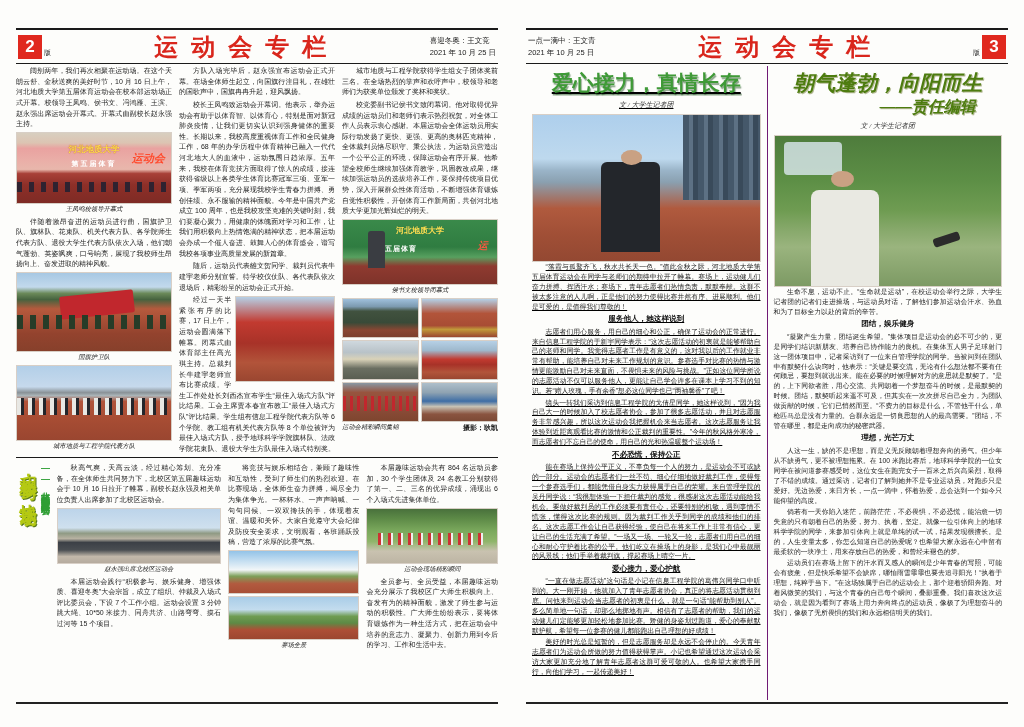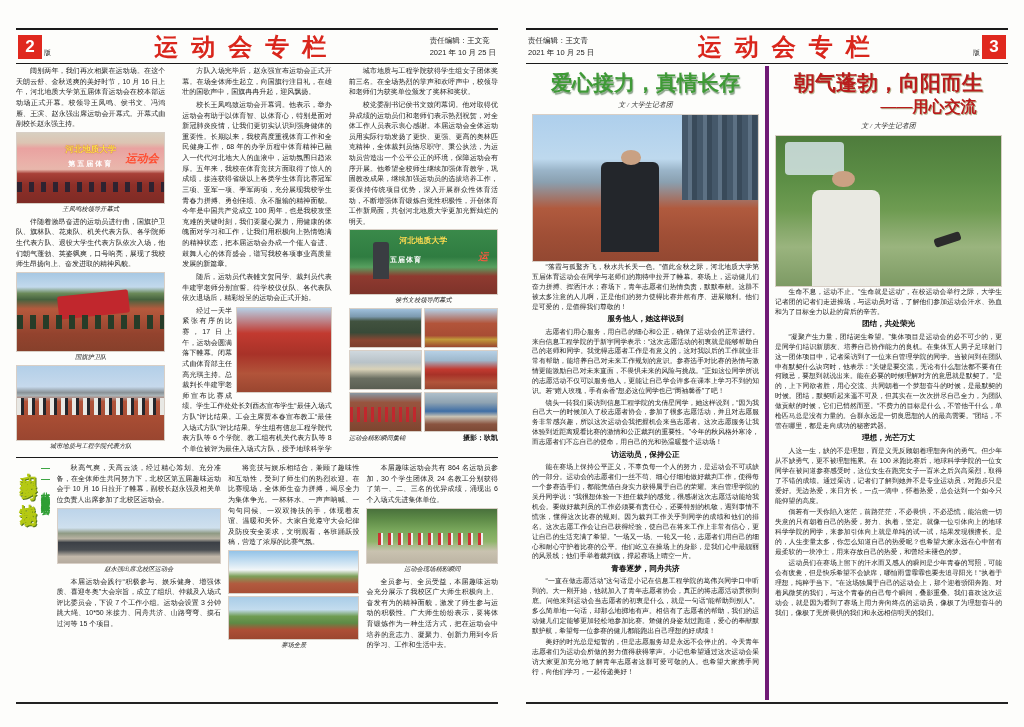--- a/index.html
+++ b/index.html
@@ -11,21 +11,21 @@
   
   .ph{display:flex;align-items:center;justify-content:space-between;border-top:2px solid #1a1a1a;border-bottom:1px solid #1a1a1a;height:36px;box-sizing:border-box;padding:2px 2px;}
   .pnumwrap{display:flex;align-items:flex-end;gap:2px;}
   .pnum{width:24px;height:24px;background:#e0281e;color:#fff;font-weight:bold;font-size:17px;display:flex;align-items:center;justify-content:center;}
   .ban{font-size:7px;color:#222;margin-bottom:1px;}
   .ctitle{flex:1;text-align:center;color:#d9261c;font-size:24px;font-weight:bold;letter-spacing:13px;text-indent:13px;white-space:nowrap;}
   .ed{font-size:7.5px;color:#222;line-height:1.5;white-space:nowrap;}
   
   .hl2{text-align:center;font-size:24px;font-weight:900;color:#17a23a;text-shadow:1px 1.5px 0 rgba(18,92,32,.55);padding:3px 0 2px;letter-spacing:1px;white-space:nowrap;}
   
-  .cols{display:flex;gap:17px;height:386px;overflow:hidden;margin-top:2px;}
+  .cols{display:flex;gap:7px;height:386px;overflow:hidden;margin-top:2px;}
   .c{flex:1;overflow:hidden;min-width:0;}
   .p{font-size:7px;line-height:1.52;text-align:justify;text-indent:2em;color:#1d1d1d;margin:0 0 2px;}
   .pbox{position:relative;width:100%;overflow:hidden;border:1px solid #d8cfc6;box-sizing:border-box;}
   .h66{height:66px;}.h72{height:72px;}.h76{height:76px;}.h80{height:80px;}.h86{height:86px;}
   .cap{font-size:6.3px;font-style:italic;font-family:"Liberation Serif",serif;text-align:center;color:#222;margin:1px 0 3px;}
   
   .bg-open{background:linear-gradient(180deg,#d8cfc0 0%,#dcc4b2 14%,#e9a2a0 22%,#eaafa8 40%,#e8b7ac 52%,#a84038 58%,#8e2f28 74%,#7e2b25 100%);}
   .bg-guard{background:linear-gradient(180deg,#a7c8e3 0%,#c2d9ec 18%,#6b8a5a 26%,#46633f 34%,#b55a3d 46%,#a84f36 60%,#93432e 78%,#87402b 100%);}
   .bg-march{background:linear-gradient(180deg,#b3cfe8 0%,#c6d9ec 28%,#8a9297 36%,#aab4b8 40%,#b2543a 48%,#a84d34 70%,#9a4630 100%);}
   .bg-close{background:linear-gradient(180deg,#3a8a4a 0%,#2f7c41 42%,#57a05f 58%,#8f3a30 72%,#7e332a 100%);}
@@ -64,24 +64,24 @@
   .bcA{flex:1.25;}
   .h44{height:44px;}.h56{height:56px;}
   .bgA{background:linear-gradient(180deg,#bcd4ea 0%,#cfe0ee 35%,#8f9a84 45%,#b8b2a2 55%,#3c4046 62%,#4a4e52 76%,#c2b8aa 88%,#b5ab9e 100%);}
   .bgB1{background:linear-gradient(180deg,#93c3e8 0%,#dcebf5 35%,#f2f6f8 45%,#7da05a 60%,#b25a3f 78%,#a84f36 100%);}
   .bgB2{background:linear-gradient(180deg,#a9cde8 0%,#c3dcee 30%,#6f9c52 46%,#5d8a45 62%,#ad4f36 78%,#9c4730 100%);}
   .bgC{background:linear-gradient(180deg,#49713c 0%,#5d8a47 18%,#7aa85c 40%,#8fb56a 60%,#c9c2b0 78%,#bdb5a4 100%);}
   .bgC:after{content:"";position:absolute;top:45%;left:8%;right:8%;height:22%;background:repeating-linear-gradient(90deg,#c33 0 3px,#eee 3px 5px,rgba(0,0,0,0) 5px 10px);}
   
   .arts{display:flex;height:634px;overflow:hidden;margin-top:2px;}
   .art{flex:1;min-width:0;overflow:hidden;padding:0 6px;}
-  .aL{border-right:4px solid #701a75;}
+  .aL{border-right:1px solid #701a75;text-decoration:underline;}
   .p3hl{text-align:center;font-size:21px;font-weight:900;color:#3f9a37;text-shadow:1px 1.5px 1px rgba(28,78,28,.5);margin-top:3px;white-space:nowrap;}
   .p3hl2{font-size:16px;margin-top:0;text-indent:5em;}
-  .p3hlR{font-family:"Liberation Serif",serif;color:#b91c1c;text-shadow:1px 1px 0 rgba(92,102,24,.45);}
+  .p3hlR{font-family:"Liberation Serif",serif;font-style:italic;color:#4d7c0f;text-shadow:1px 1px 0 rgba(92,102,24,.45);}
   .byline{text-align:center;font-size:7px;font-family:"Liberation Serif",serif;font-style:italic;color:#333;margin:3px 0 4px;}
   .h148{height:148px;}.h152{height:152px;}
   .bg-vol{background:linear-gradient(180deg,#aecfec 0%,#bed9ee 30%,#9ab4c8 38%,#8aa0b0 46%,#b05a3e 64%,#a04f36 82%,#934832 100%);}
   .blds{position:absolute;right:0;top:0;width:34%;height:58%;background:repeating-linear-gradient(90deg,#45586a 0 6px,#5d7184 6px 10px,#394a5a 10px 15px);}
   .pvol{position:absolute;left:30%;bottom:6%;width:26%;height:62%;background:#23262b;border-radius:6px 6px 0 0;}
   .pvolh{position:absolute;left:39%;bottom:66%;width:9%;height:10%;background:#c9a183;border-radius:50%;}
   .bg-ath{background:linear-gradient(180deg,#4e7c3c 0%,#5d8f46 30%,#6f9c52 50%,#86a86a 62%,#9ab47e 74%,#7d9a64 100%);}
   .skyp{position:absolute;left:4%;top:4%;width:26%;height:22%;background:#dce8f0;opacity:.8;border-radius:4px;}
   .path{position:absolute;left:16%;bottom:0;width:30%;height:64%;background:#e9e9e2;border-radius:8px 8px 0 0;}
   .pathh{position:absolute;left:25%;bottom:66%;width:10%;height:11%;background:#caa183;border-radius:50%;}
@@ -96,21 +96,21 @@
 <div class="sheet">
 
   <div class="page pL">
     <div class="ph">
       <div class="pnumwrap">
         <div class="pnum">2</div>
         <span class="ban">版</span>
       </div>
       <div class="ctitle">运动会专栏</div>
       <div class="ed">
-        <div>责任编辑：王文竞</div>
+        <div>喜迎冬奥：王文竞</div>
         <div>2021 年 10 月 25 日</div>
       </div>
     </div>
 
 
     <div class="cols">
 
       <div class="c">
         <p class="p">阔别两年，我们再次相聚在运动场。在这个天朗云舒、金秋送爽的美好时节，10 月 16 日上午，河北地质大学第五届体育运动会在校本部运动场正式开幕。校领导王凤鸣、侯书文、冯鸿雁、王滨、赵永强出席运动会开幕式。开幕式由副校长赵永强主持。</p>
         <div class="pbox h72 bg-open">
@@ -190,21 +190,21 @@
         <div class="cap">运动会现场精彩瞬间</div>
         <p class="p">全员参与、全员受益，本届趣味运动会充分展示了我校区广大师生积极向上、奋发有为的精神面貌，激发了师生参与运动的积极性。广大师生纷纷表示，要将体育锻炼作为一种生活方式，把在运动会中培养的意志力、凝聚力、创新力用到今后的学习、工作和生活中去。</p>
       </div>
     </div>
     <div class="pgend"></div>
   </div>
 
   <div class="page pR">
     <div class="ph">
       <div class="ed">
-        <div>责任编辑：王文青</div>
+        <div>一点一滴中：王文青</div>
         <div>2021 年 10 月 25 日</div>
       </div>
       <div class="ctitle">运动会专栏</div>
       <div class="pnumwrap">
         <span class="ban">版</span>
         <div class="pnum">3</div>
       </div>
     </div>
 
     <div class="arts">
@@ -214,39 +214,39 @@
         <div class="byline">文 / 大学生记者团</div>
         <div class="pbox h148 bg-vol">
           <div class="blds"></div>
           <div class="pvol"></div>
           <div class="pvolh"></div>
         </div>
         <p class="p3p">“落霞与孤鹜齐飞，秋水共长天一色。”值此金秋之际，河北地质大学第五届体育运动会在同学与老师们的期待中拉开了帷幕。赛场上，运动健儿们奋力拼搏、挥洒汗水；赛场下，青年志愿者们热情负责，默默奉献。这群不被太多注意的人儿啊，正是他们的努力使得比赛井然有序、进展顺利。他们是可爱的，是值得我们尊敬的！</p>
         <div class="sub">服务他人，她这样说到</div>
         <p class="p3p">志愿者们用心服务，用自己的细心和公正，确保了运动会的正常进行。来自信息工程学院的于新宇同学表示：“这次志愿活动的初衷就是能够帮助自己的老师和同学。我觉得志愿者工作是有意义的，这对我以后的工作就业非常有帮助，能培养自己对未来工作规划的意识。参赛选手对比赛的热情与激情更能激励自己对未来直面，不畏惧未来的风险与挑战。”正如这位同学所说的志愿活动不仅可以服务他人，更能让自己学会许多在课本上学习不到的知识。若“赠人玫瑰，手有余香”想必这位同学也已“两袖馨香”了吧！</p>
         <p class="p3p">镜头一转我们采访到信息工程学院的戈倩星同学，她这样说到，“因为我自己大一的时候加入了校志愿者协会，参加了很多志愿活动，并且对志愿服务非常感兴趣，所以这次运动会我把握机会来当志愿者。这次志愿服务让我体验到近距离观看比赛的激情和公正裁判的重要性。”今年的秋风格外寒冷，而志愿者们不忘自己的使命，用自己的光和热温暖整个运动场！</p>
-        <div class="sub">访运动员，保持公正</div>
+        <div class="sub">不必恐慌，保持公正</div>
         <p class="p3p">能在赛场上保持公平正义，不辜负每一个人的努力，是运动会不可或缺的一部分。运动会的志愿者们一丝不苟、细心仔细地做好裁判工作，使得每一个参赛选手们，都能凭借自身实力获得属于自己的荣耀。来自管理学院的吴丹同学说：“我很想体验一下担任裁判的感觉，很感谢这次志愿活动能给我机会。要做好裁判员的工作必须要有责任心，还要特别的机敏，遇到事情不慌张，懂得这次比赛的规则。因为裁判工作关乎到同学的成绩和他们的排名。这次志愿工作会让自己获得经验，使自己在将来工作上非常有信心，更让自己的生活充满了希望。”一场又一场、一轮又一轮，志愿者们用自己的细心和耐心守护着比赛的公平。他们屹立在操场上的身影，是我们心中最靓丽的风景线；他们手举着裁判旗，撑起赛场上晴空一片。</p>
-        <div class="sub">青春逐梦，同舟共济</div>
+        <div class="sub">爱心接力，爱心护航</div>
         <p class="p3p">“一直在做志愿活动”这句话是小记在信息工程学院的葛伟兴同学口中听到的。大一刚开始，他就加入了青年志愿者协会，真正的将志愿活动贯彻到底。问他来到运动会当志愿者的初衷是什么，就是一句话“能帮助到别人”。多么简单地一句话，却那么地掷地有声。相信有了志愿者的帮助，我们的运动健儿们定能够更加轻松地参加比赛。矫健的身姿划过跑道，爱心的奉献默默护航，希望每一位参赛的健儿都能跑出自己理想的好成绩！</p>
         <p class="p3p">美好的时光总是短暂的，但是志愿服务却是永远不会停止的。今天青年志愿者们为运动会所做的努力值得获得掌声。小记也希望通过这次运动会采访大家更加充分地了解青年志愿者这群可爱可敬的人。也希望大家携手同行，向他们学习，一起传递美好！</p>
       </div>
 
       <div class="art">
         <div class="p3hl p3hlR">朝气蓬勃，向阳而生</div>
-        <div class="p3hl p3hl2 p3hlR">——用心交流</div>
+        <div class="p3hl p3hl2 p3hlR">——责任编辑</div>
         <div class="byline">文 / 大学生记者团</div>
         <div class="pbox h152 bg-ath">
           <div class="skyp"></div>
           <div class="path"></div>
           <div class="pathh"></div>
           <div class="mic"></div>
         </div>
         <p class="p3p">生命不息，运动不止。“生命就是运动”，在校运动会举行之际，大学生记者团的记者们走进操场，与运动员对话，了解他们参加运动会汗水、热血和为了目标全力以赴的背后的辛苦。</p>
-        <div class="sub">团结，共处荣光</div>
+        <div class="sub">团结，娱乐健身</div>
         <p class="p3p">“凝聚产生力量，团结诞生希望。”集体项目是运动会的必不可少的，更是同学们结识新朋友、培养自己协作能力的良机。在集体五人男子足球射门这一团体项目中，记者采访到了一位来自管理学院的同学。当被问到在团队中有默契什么诀窍时，他表示：“关键是要交流，无论有什么想法都不要有任何顾忌，要想到就说出来。能在必要的时候理解对方的意思就是默契了。”是的，上下同欲者胜，用心交流、共同朝着一个梦想奋斗的时候，是最默契的时候。团结，默契听起来遥不可及，但其实在一次次拼尽自己全力，为团队做贡献的时候，它们已悄然而至。“不费力的目标是什么，不管他干什么，单枪匹马总是没有力量的。合群永远是一切良思想的人的最高需要。”团结，不管在哪里，都是走向成功的秘密武器。</p>
         <div class="sub">理想，光芒万丈</div>
         <p class="p3p">人这一生，缺的不是理想，而是义无反顾朝着理想奔向的勇气。但少年从不缺勇气，更不被理想拖累。在 100 米跑比赛后，地球科学学院的一位女同学在被问道参赛感受时，这位女生在跑完女子一百米之后兴高采烈，取得了不错的成绩。通过采访，记者们了解到她并不是专业运动员，对跑步只是爱好。无边热爱，来日方长，一点一滴中，怀着热爱，总会达到一个如今只能仰望的高度。</p>
         <p class="p3p">倘若有一天你陷入迷茫，前路茫茫，不必畏惧，不必恐慌，能治愈一切失意的只有朝着自己的热爱，努力、执着，坚定。就像一位引体向上的地球科学学院的同学，来参加引体向上就是单纯的试一试，结果发现很擅长。是的，人生变量太多，你怎么知道自己的热爱呢？也希望大家永远在心中留有最柔软的一块净土，用来存放自己的热爱，和曾经未褪色的梦。</p>
         <p class="p3p">运动员们在赛场上留下的汗水而又感人的瞬间是少年青春的写照，可能会有疲惫，但是快乐希望不会缺席，哪怕雨雪霏霏也要去追寻阳光！“执着于理想，纯粹于当下。”在这场独属于自己的运动会上，那个迎着骄阳奔跑、对着风微笑的我们，与这个青春的自己每个瞬间，叠影重叠。我们喜欢这次运动会，就是因为看到了赛场上用力奔向终点的运动员，像极了为理想奋斗的我们，像极了无所畏惧的我们和永远相信明天的我们。</p>
       </div>
     </div>
     <div class="pgend"></div>
   </div>
 

